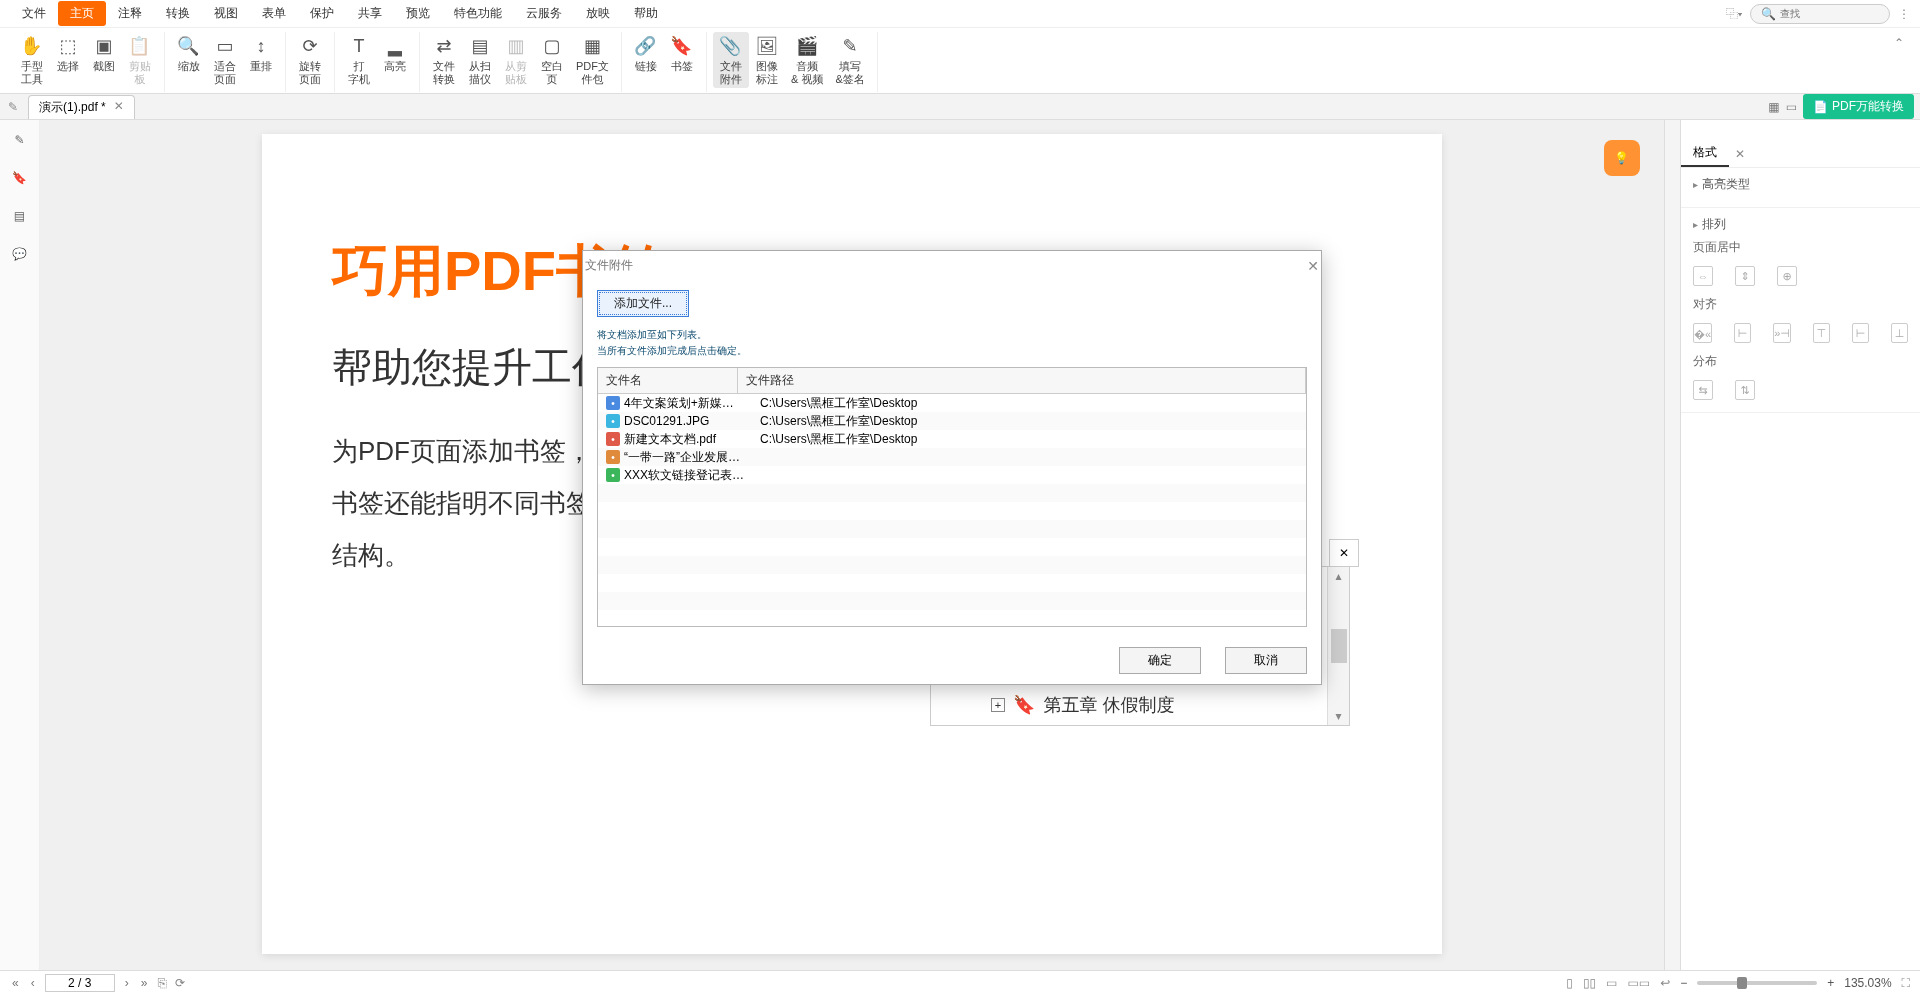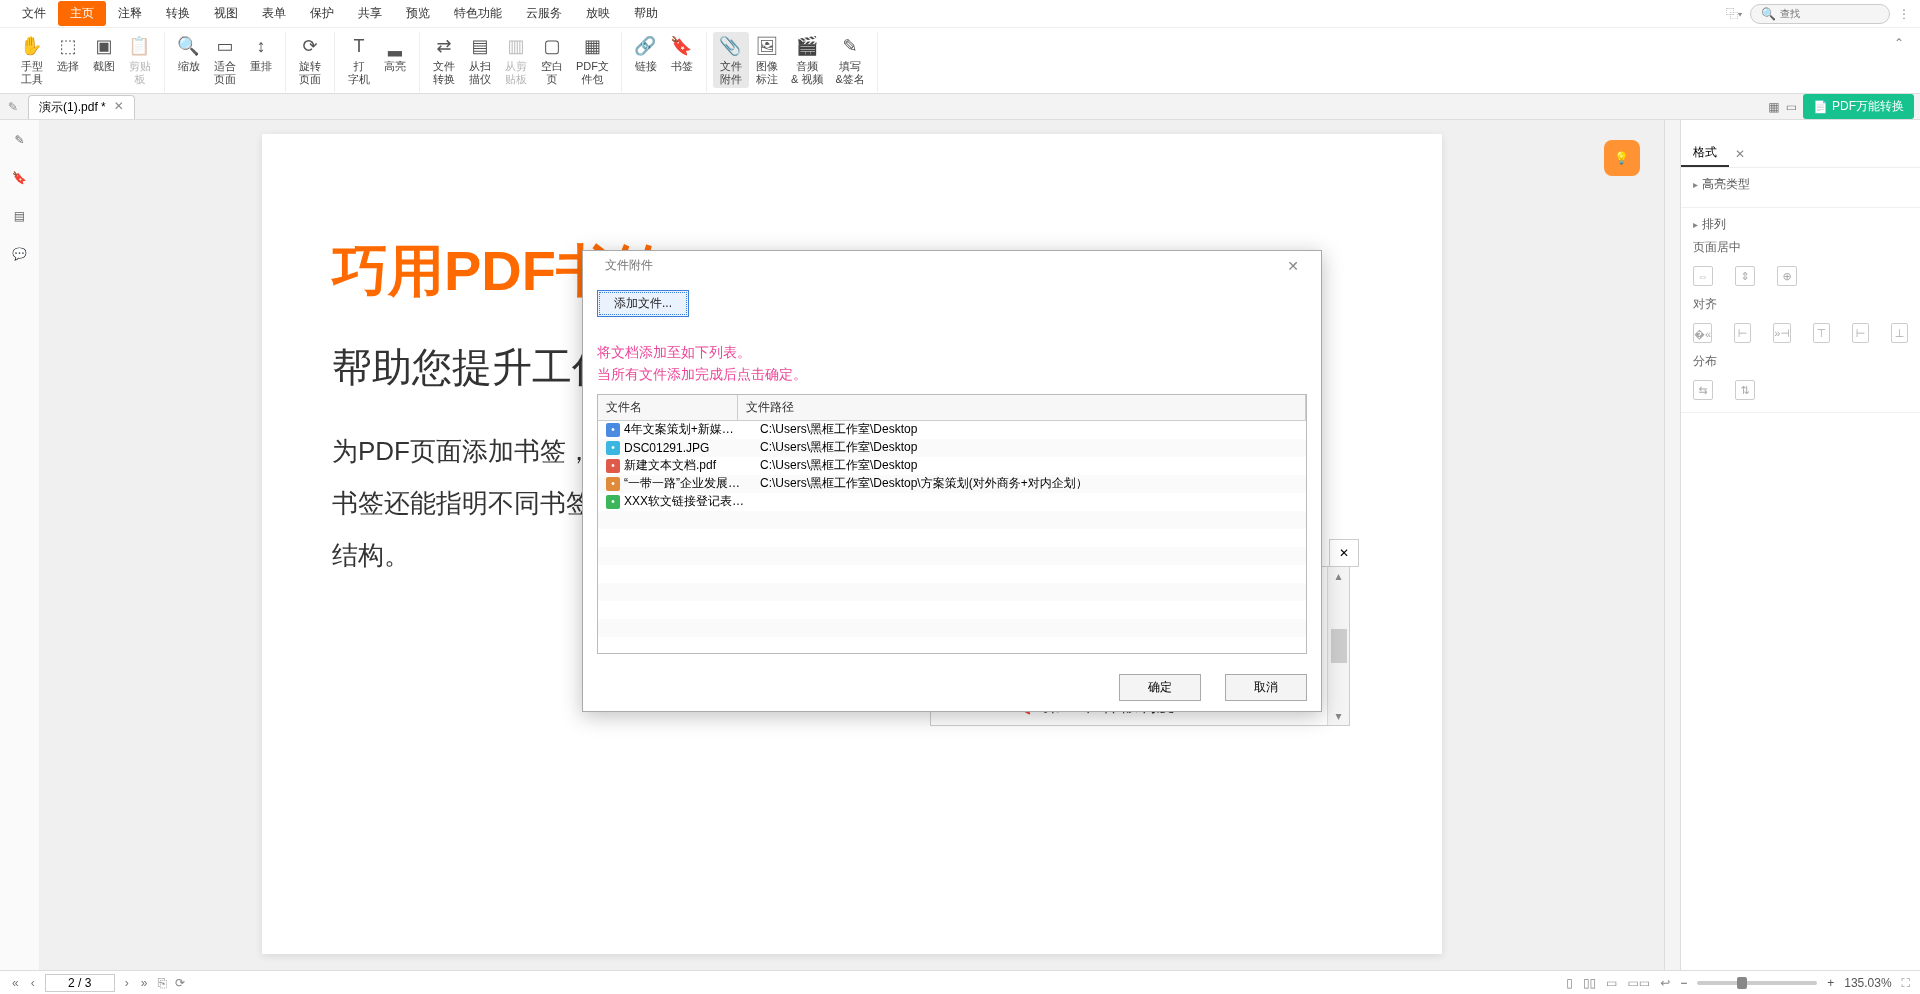--- a/index.html
+++ b/index.html
@@ -60,25 +60,25 @@
 .right-close { margin-left: 6px; cursor: pointer; color: #888; }
 .panel-section { padding: 8px 12px; border-bottom: 1px solid #f0f0f0; }
 .panel-section-title { color: #555; font-size: 12px; margin-bottom: 6px; display: flex; align-items: center; gap: 4px; }
 .panel-section-title::before { content: "▸"; font-size: 10px; color: #888; }
 .panel-row-label { color: #666; font-size: 12px; margin: 6px 0; }
 .icon-row { display: flex; gap: 22px; padding: 4px 0; }
 .icon-cell { width: 20px; height: 20px; border: 1px solid #ccc; border-radius: 2px; display: flex; align-items: center; justify-content: center; color: #aaa; font-size: 11px; }
 
 
 .dialog { position: absolute; left: 582px; top: 250px; width: 740px; background: #fff; border: 1px solid #aaa; box-shadow: 0 4px 20px rgba(0,0,0,0.25); }
-.dialog-title { padding: 6px 22px; color: #777; font-size: 12px; display: flex; justify-content: space-between; align-items: flex-end; }
+.dialog-title { padding: 6px 2px; color: #777; font-size: 12px; display: flex; justify-content: space-between; align-items: flex-end; }
 .dialog-close { cursor: pointer; color: #888; font-size: 14px; }
 .dialog-body { padding: 10px 14px; }
 .add-file-btn { border: 1px solid #3b7dd8; background: #eaf2fd; padding: 4px 16px; cursor: pointer; color: #222; font-size: 12px; outline: 1px dotted #3b7dd8; outline-offset: -3px; }
-.dialog-hint { margin-top: 24px; color: #ec4899; font-size: 14px; line-height: 1.6; }
+.dialog-hint { margin-top: 10px; color: #0c4a6e; font-size: 10px; line-height: 1.6; }
 .file-table { margin-top: 8px; border: 1px solid #bbb; width: 100%; height: 260px; overflow: hidden; }
 .file-table-header { display: flex; background: #f7f7f7; border-bottom: 1px solid #ccc; }
 .file-th { padding: 4px 8px; font-size: 12px; color: #333; border-right: 1px solid #ccc; }
 .file-th.name { width: 140px; }
 .file-th.path { flex: 1; }
 .file-row { display: flex; padding: 1px 8px; font-size: 12px; align-items: center; height: 18px; }
 .file-row:nth-child(even) { background: #fafafa; }
 .file-icon { width: 14px; height: 14px; margin-right: 4px; display: inline-flex; align-items: center; justify-content: center; font-size: 10px; border-radius: 2px; }
 .file-icon.doc { background: #4a8ae0; color: #fff; }
 .file-icon.img { background: #3bb6e0; color: #fff; }
@@ -396,21 +396,20 @@
             <span class="file-path-cell">C:\Users\黑框工作室\Desktop</span>
           </div>
           <div class="file-row">
             <span class="file-icon pdf">•</span>
             <span class="file-name-cell">新建文本文档.pdf</span>
             <span class="file-path-cell">C:\Users\黑框工作室\Desktop</span>
           </div>
           <div class="file-row">
             <span class="file-icon ppt">•</span>
             <span class="file-name-cell">“一带一路”企业发展…</span>
-            <span class="file-path-cell">C:\Users\黑框工作室\Desktop\方案策划(对外商务+对内企划）</span>
           </div>
           <div class="file-row">
             <span class="file-icon xls">•</span>
             <span class="file-name-cell">XXX软文链接登记表…</span>
           </div>
           <div class="file-row"></div>
           <div class="file-row"></div>
           <div class="file-row"></div>
           <div class="file-row"></div>
           <div class="file-row"></div>

